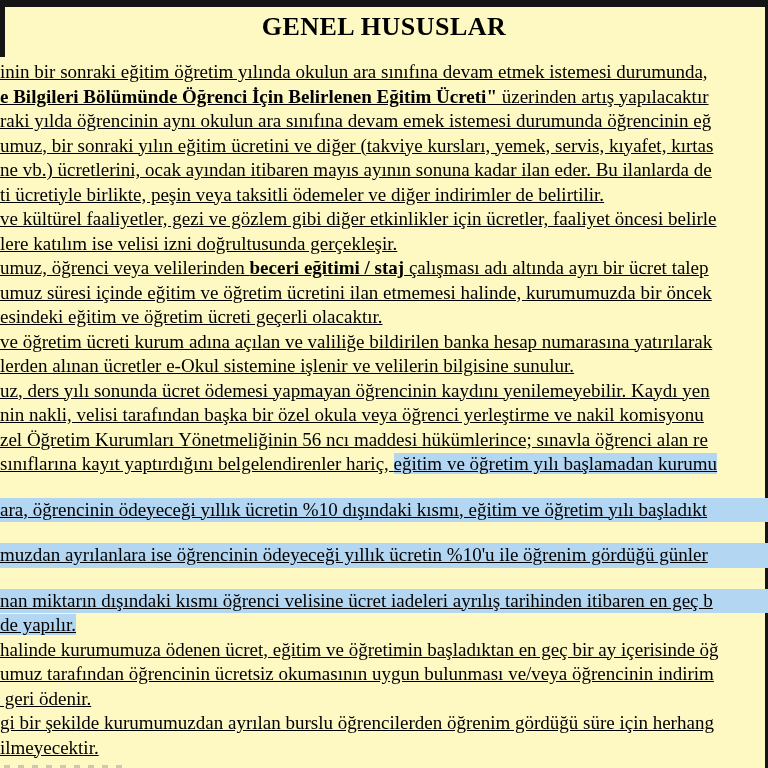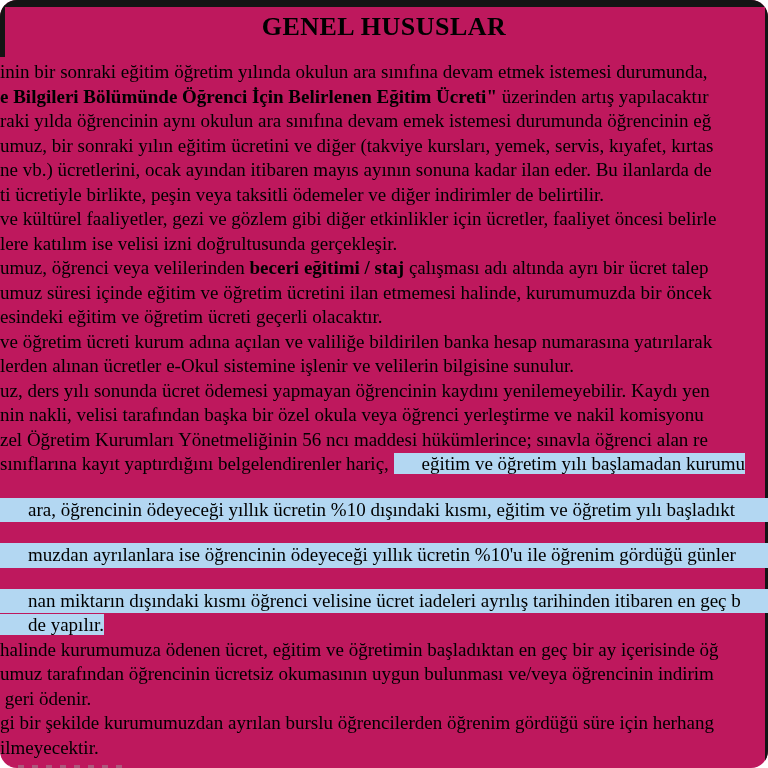--- a/index.html
+++ b/index.html
@@ -8,23 +8,22 @@
     width: 768px;
     height: 768px;
     overflow: hidden;
     background: #ffffff;
     font-family: "Liberation Serif", serif;
   }
   #page {
     position: relative;
     width: 768px;
     height: 768px;
-    background: #be185d;
+    background: #fef9c3;
     overflow: hidden;
-    border-radius: 17px;
   }
   .top-bar {
     position: absolute;
     top: 0; left: 0;
     width: 768px; height: 7px;
     background: #141414;
   }
   .left-bar {
     position: absolute;
     top: 0; left: 0;
@@ -46,32 +45,33 @@
     font-weight: bold;
     font-size: 26px;
     letter-spacing: 0.5px;
     color: #000;
   }
   #doc-body {
     position: absolute;
     top: 60px;
     left: 0;
     width: 748px;
+    text-decoration: underline;
   }
   .line {
     white-space: pre;
     overflow: hidden;
     height: 24.5px;
     line-height: 24.5px;
     font-size: 19px;
     color: #000;
     width: 768px;
   }
   .line.hl-full { background: var(--hl, #b3d7f2); margin-top: 21px; }
-  .seg.hl { background: var(--hl, #b3d7f2); padding-left: 28px; }
+  .seg.hl { background: var(--hl, #b3d7f2); }
   .seg.b { font-weight: bold; text-align: center; }
   .bottom-artifact {
     position: absolute;
     bottom: 0; left: 4px;
     width: 120px; height: 3px;
     background: repeating-linear-gradient(90deg, #9a9a9a 0 6px, transparent 6px 14px);
     opacity: 0.5;
   }
 </style>
 </head>

